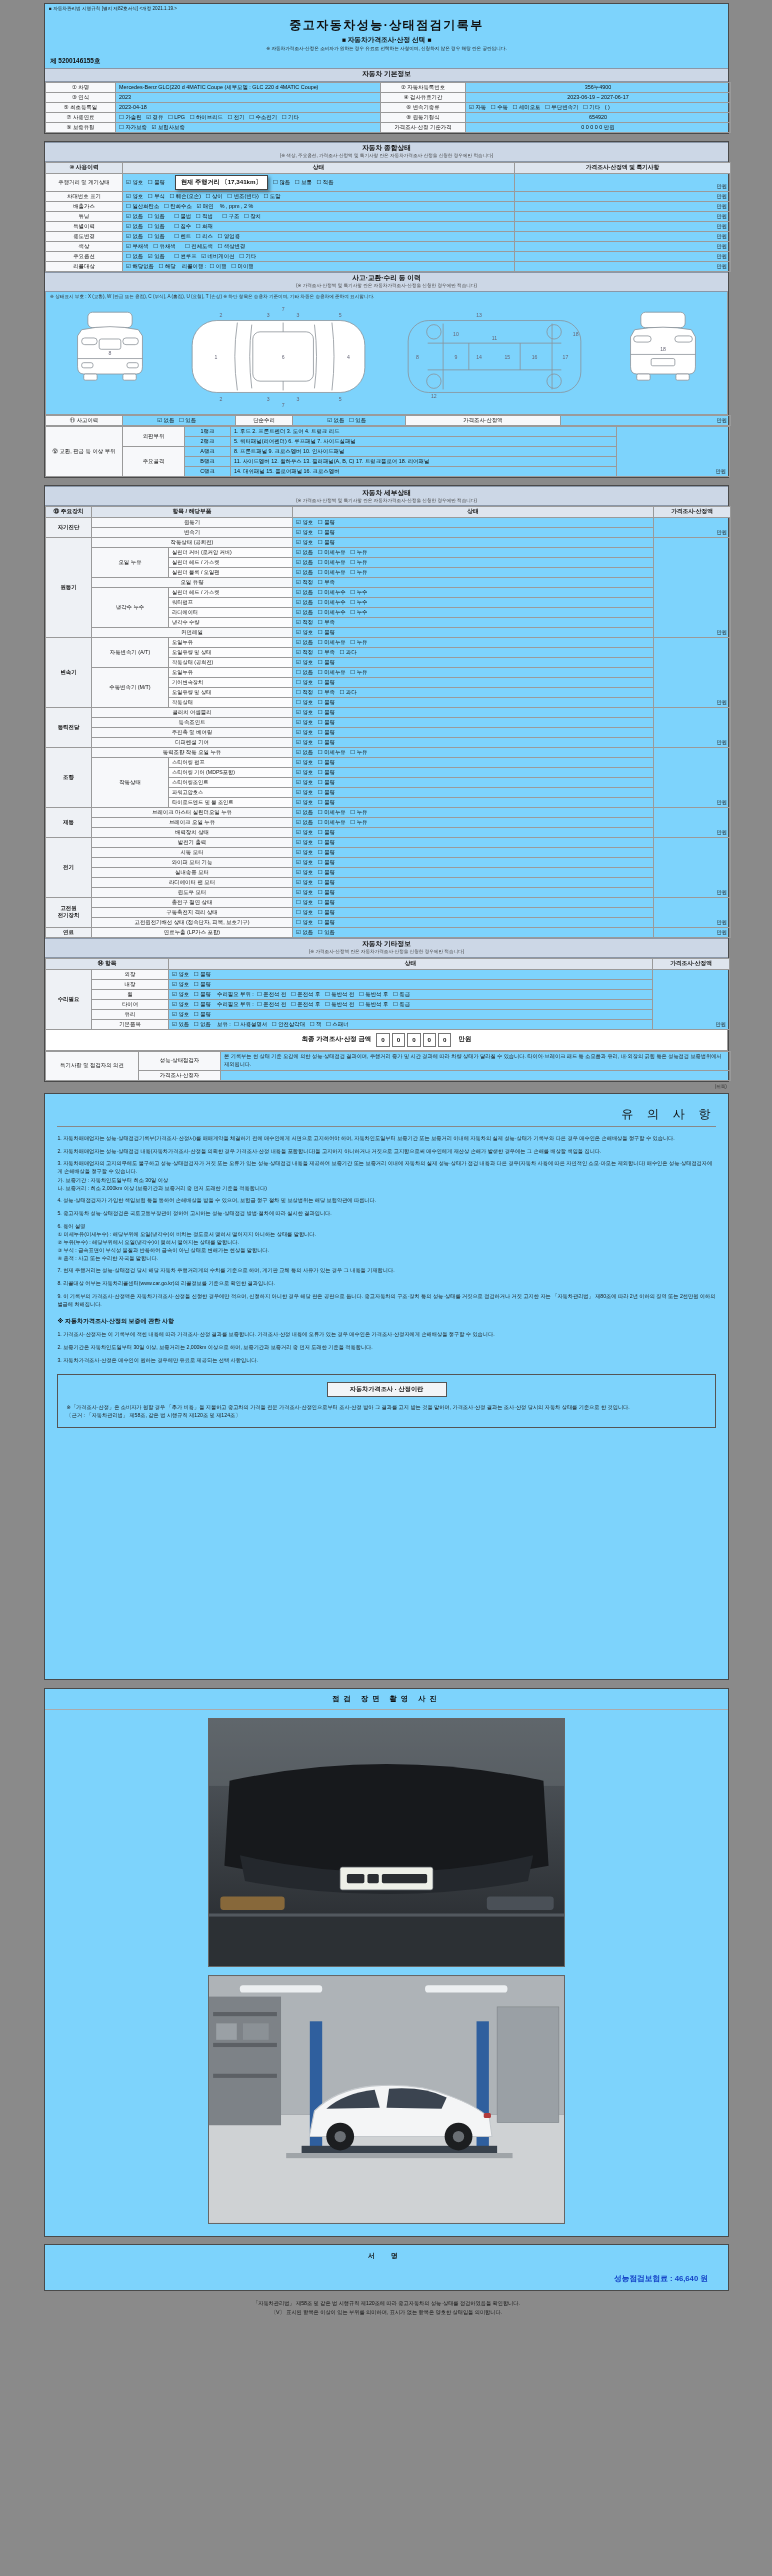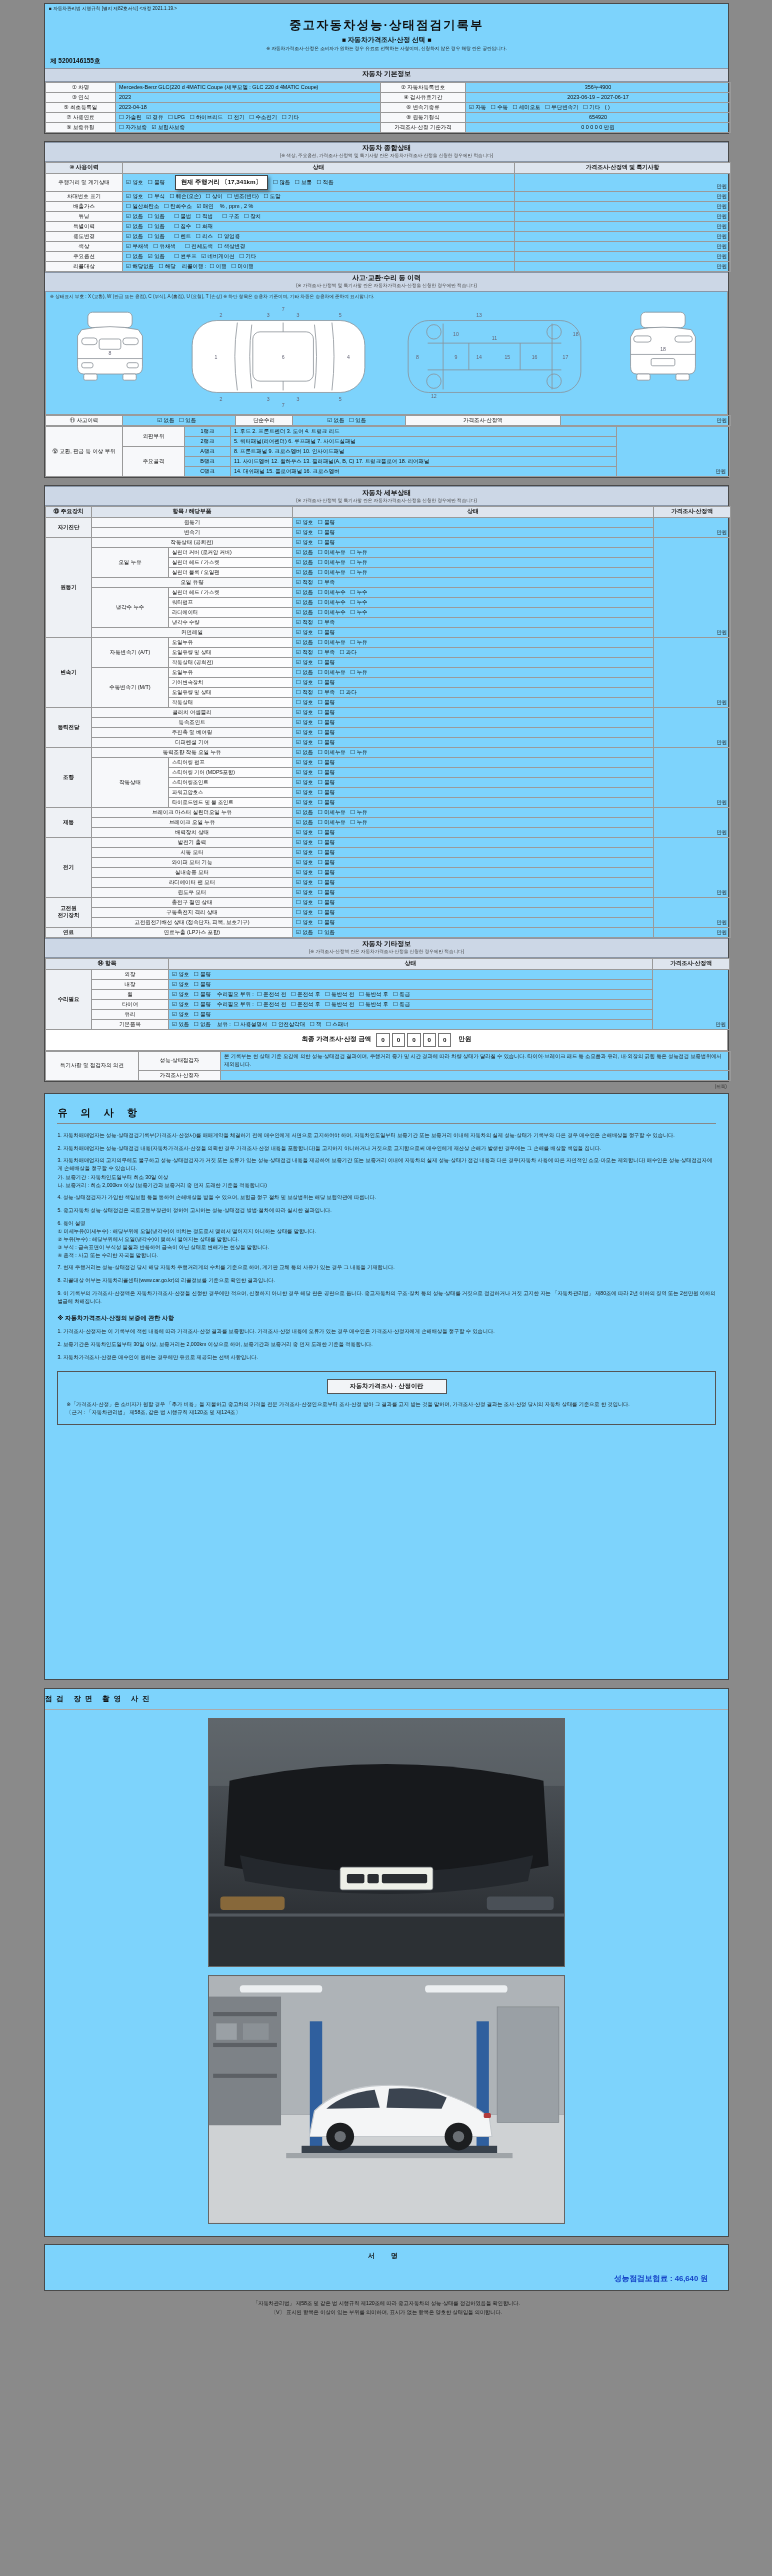--- a/index.html
+++ b/index.html
@@ -28,29 +28,29 @@
   .badge{position:relative;z-index:2;display:inline-block;border:1px solid #444;background:#fff;box-shadow:1.5px 1.5px 3.1px rgba(0,0,0,.4);padding:2.1px 5.2px;font-size:6.2px;font-weight:bold;margin:0 5.2px;}
   .legend{font-size:4.6px;color:#333;padding:2.1px 4.1px 0;border-left:0.5px solid #9a9a9a;border-right:0.5px solid #9a9a9a;}
   .diagrams{display:flex;justify-content:space-around;align-items:center;padding:6.2px 4.1px;border-left:0.5px solid #9a9a9a;border-right:0.5px solid #9a9a9a;border-bottom:0.5px solid #9a9a9a;}
   .diag{flex:0 0 auto;}
   .final-row{border:0.5px solid #9a9a9a;border-top:none;display:flex;align-items:center;justify-content:center;gap:5.2px;padding:3.6px;font-weight:bold;font-size:6.4px;background:#fff;}
   .digit{display:inline-block;width:11.3px;height:11.3px;border:0.5px solid #777;margin-right:2.1px;text-align:center;line-height:11.3px;font-weight:bold;background:#fff;font-size:6.2px;}
   .op td{vertical-align:middle;}
   .op .note{font-size:5.2px;line-height:1.5;text-align:left;color:#222;}
   .pgnote{text-align:right;font-size:4.6px;color:#333;margin:-4.6px 2.1px 4.1px;}
   .notice{padding:9.3px 12.4px 10.3px;min-height:587px;box-sizing:border-box;}
-  .notice-title{text-align:left;font-weight:bold;font-size:10px;letter-spacing:5.2px;margin:2.1px 0 3.1px;}
+  .notice-title{text-align:right;font-weight:normal;font-size:12px;letter-spacing:5.2px;margin:2.1px 0 3.1px;}
   .notice hr{border:none;border-top:0.5px solid #888;margin:0 0 7.2px;}
   .ni{font-size:5.2px;line-height:1.55;margin-bottom:4.6px;white-space:pre-line;color:#1b1b1b;}
   .notice-sub{font-weight:bold;font-size:6px;margin:9.3px 0 4.1px;}
   .define{border:0.5px solid #555;margin-top:10.3px;padding:7.2px 8.2px;}
   .define-title{width:118px;margin:0 auto 5.2px;text-align:center;font-weight:bold;font-size:6.2px;border:0.5px solid #555;padding:2.1px 0;background:#f2f4f7;}
   .define-text{font-size:5.2px;line-height:1.65;white-space:pre-line;color:#1b1b1b;}
   .photos{min-height:544px;box-sizing:border-box;padding-bottom:11.3px;}
-  .photos-title{letter-spacing:4.1px;font-size:7.2px;font-weight:bold;text-align:left;padding:5.2px 0;border-bottom:0.5px solid #aaa;}
+  .photos-title{letter-spacing:4.1px;font-size:7.2px;font-weight:bold;text-align:center;padding:5.2px 0;border-bottom:0.5px solid #aaa;}
   .photo{display:block;margin:8.2px auto 0;border:0.5px solid #666;background:#333;}
   .signbox{height:45px;position:relative;}
   .sign-title{text-align:center;font-weight:bold;font-size:6.7px;letter-spacing:7.2px;padding-top:7.2px;}
   .premium{position:absolute;right:20px;bottom:6.2px;color:#1544c8;font-weight:bold;font-size:7.7px;}
   .footer{text-align:center;font-size:5.2px;line-height:1.8;color:#141414;padding:1px 0 24px;}
 </style>
 </head>
 <body>
 
 <div class="sheet">

